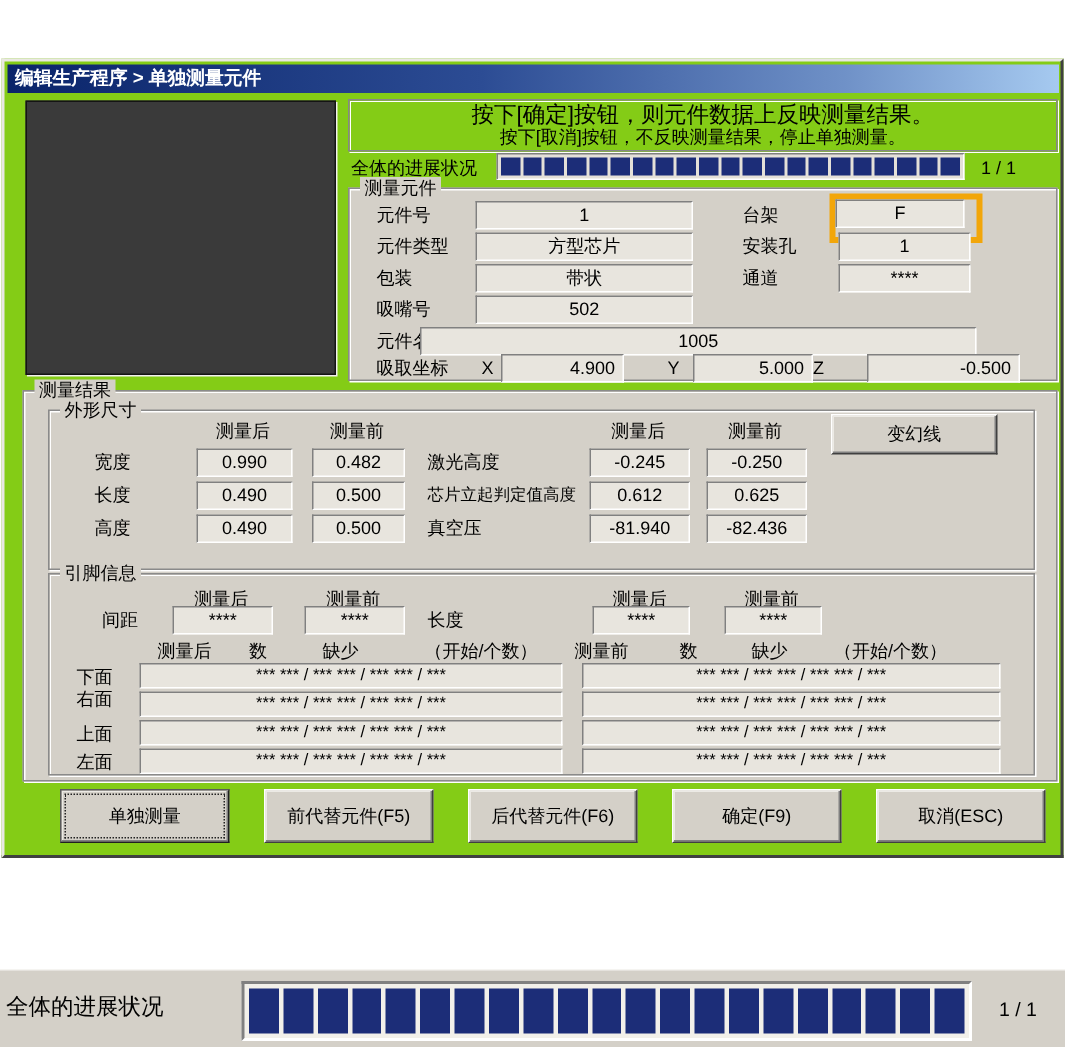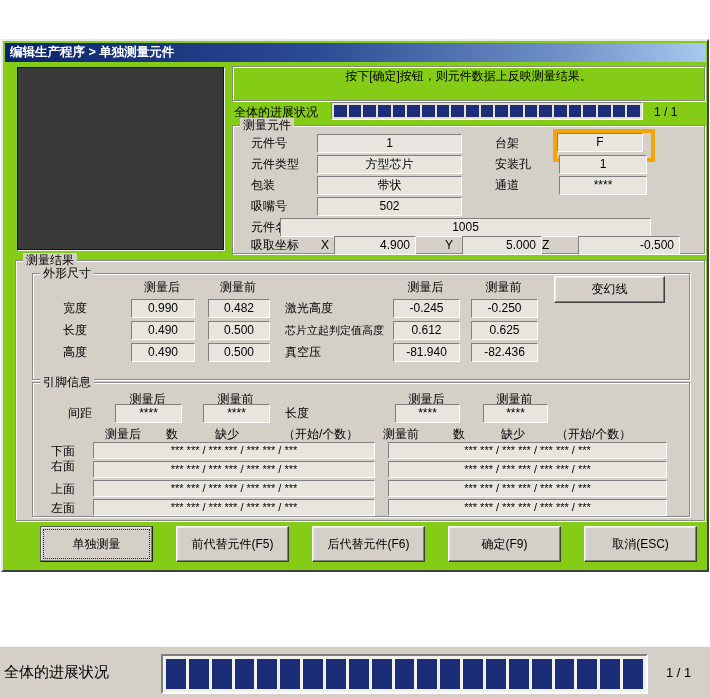--- a/index.html
+++ b/index.html
@@ -47,21 +47,22 @@
 
   <div class="win">
 
     <div class="titlebar">
       <span>编辑生产程序 &gt; 单独测量元件</span>
     </div>
 
     <div class="cam"></div>
 
     <div class="etched" style="position:absolute;left:229px;top:25px;width:471px;height:33px;">
-      <div style="font-size:12px;line-height:15px;text-align:center;padding-top:2px;">按下[确定]按钮，则元件数据上反映测量结果。</div>
+      <div style="font-size:15px;line-height:15px;text-align:center;padding-top:2px;">按下[确定]按钮，则元件数据上反映测量结果。</div>
+      <div style="font-size:12px;line-height:15px;text-align:center;">按下[取消]按钮，不反映测量结果，停止单独测量。</div>
     </div>
 
     <div class="lbl" style="left:231px;top:64px;">全体的进展状况</div>
     <div class="bar" style="left:328px;top:61px;width:312px;height:18px;">
         <div class="seg"></div>
         <div class="seg"></div>
         <div class="seg"></div>
         <div class="seg"></div>
         <div class="seg"></div>
         <div class="seg"></div>

